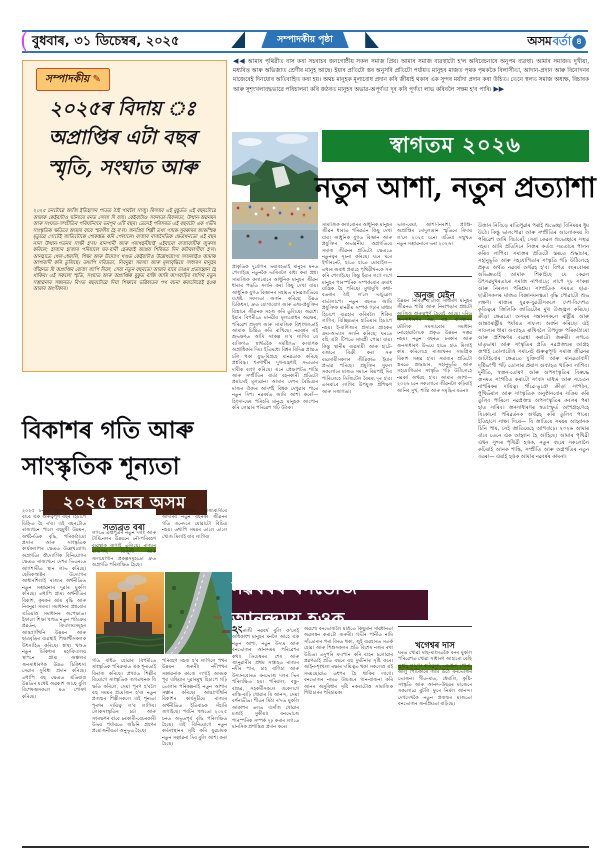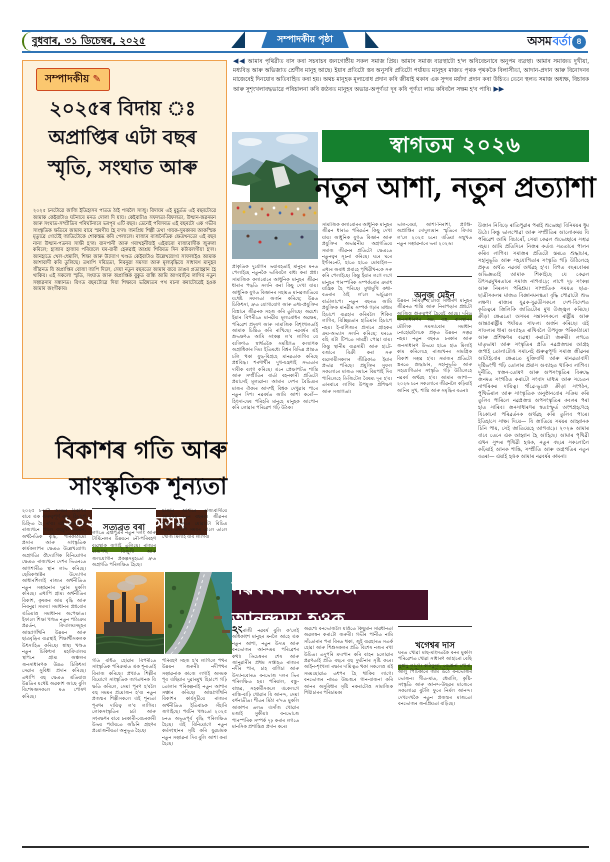--- a/index.html
+++ b/index.html
@@ -3,22 +3,22 @@
 <meta charset="utf-8">
 <style>
   html,body{margin:0;padding:0;background:#ffffff;}
   .page{position:relative;width:610px;height:862px;background:#ffffff;overflow:hidden;
         font-family:"DejaVu Sans",sans-serif;color:#1d1d1d;}
 
   
   .hband{position:absolute;left:22px;top:30px;width:566px;height:19px;
          border-top:2px solid #2f74b5;border-bottom:2px solid #2f74b5;
          display:flex;align-items:center;}
-  .hdate{border-left:2px solid #4d7c0f;border-radius:9px 0 0 9px;
-         padding:1px 10px 1px 8px;font-weight:bold;font-size:10px;color:#101010;text-decoration:underline;}
+  .hdate{border-left:2px solid #d946ef;border-radius:9px 0 0 9px;
+         padding:1px 10px 1px 8px;font-weight:bold;font-size:13px;color:#101010;}
   .ribbon{position:absolute;left:50%;top:-1px;transform:translateX(-50%);
           height:17px;display:flex;align-items:stretch;gap:16px;}
   .wingL{width:14px;background:#0d3c63;clip-path:polygon(100% 0,100% 100%,0 100%);}
   .wingR{width:14px;background:#0d3c63;clip-path:polygon(0 0,100% 100%,0 100%);}
   .rmain{background:#2b74b8;color:#fff;font-weight:bold;font-size:9px;
          display:flex;align-items:center;padding:0 16px;
          clip-path:polygon(7% 0,93% 0,100% 100%,0 100%);}
   .mast{margin-left:auto;display:flex;align-items:center;gap:1px;padding-right:2px;}
   .mast .mb{font-weight:bold;font-size:12px;color:#14141c;letter-spacing:-.3px;}
   .mast .mr{font-weight:bold;font-size:12px;color:#3b82f6;letter-spacing:-.3px;}
@@ -27,22 +27,22 @@
 
   
   .micro{position:absolute;font-size:4.8px;line-height:6.4px;text-align:justify;
          color:#222;overflow:hidden;word-break:break-word;}
   .byline{border-top:1px solid #3a3a3a;border-bottom:5px solid #4d7c0f;
           text-align:center;font-weight:bold;font-size:8.5px;color:#141414;
           padding:12px 0;margin-bottom:10px;background:#fff;}
   .dropcap::first-letter{font-size:11px;font-weight:bold;}
 
   
-  .edbox{position:absolute;left:22px;top:60px;width:205px;height:419px;
-         background:#fdf2dd;border:1px solid #efa14d;box-sizing:border-box;}
+  .edbox{position:absolute;left:22px;top:60px;width:205px;height:312px;
+         background:#fdf2dd;border:1px solid #efa14d;box-sizing:border-box;font-style:italic;}
   .edchip{position:absolute;left:13px;top:7px;background:#fbc76f;border:1px solid #cf4b21;
           border-radius:2px;padding:2px 8px;font-weight:bold;font-size:10.5px;color:#33150a;}
   .edchip .pen{color:#a31d12;font-size:10px;}
   .edhead{position:absolute;left:6px;right:10px;top:33px;text-align:center;
           font-family:"DejaVu Serif",serif;font-weight:800;font-size:19.5px;
           line-height:1.5;color:#14141c;}
   .edbody{left:10px;right:10px;top:146px;bottom:8px;font-size:4.9px;line-height:6.5px;}
 
   
   .quote{position:absolute;left:233px;top:57px;width:356px;height:70px;
@@ -52,21 +52,21 @@
   
   .kicker{position:absolute;left:322px;top:130px;width:267px;height:32px;background:#15802e;
           color:#fff;display:flex;align-items:center;justify-content:center;
           font-family:"DejaVu Serif",serif;font-weight:800;font-size:21px;letter-spacing:1px;}
   .leadhead{position:absolute;left:320px;top:164px;width:270px;height:50px;
             display:flex;align-items:center;justify-content:center;
             font-family:"DejaVu Serif",serif;font-weight:800;font-size:28px;color:#060606;
             letter-spacing:-.5px;white-space:nowrap;}
 
   
-  .devhead{position:absolute;left:22px;top:432px;width:205px;text-align:right;
+  .devhead{position:absolute;left:22px;top:412px;width:205px;text-align:left;
            font-family:"DejaVu Serif",serif;font-weight:800;font-size:23.5px;
            line-height:1.55;color:#0c0c12;}
   .devsub{margin:5px auto 0;width:164px;height:25px;background:#4a2113;color:#fff;
           display:flex;align-items:center;justify-content:center;
           font-family:"DejaVu Serif",serif;font-weight:800;font-size:16.5px;letter-spacing:.5px;}
 
   
   .picbox{position:absolute;left:232px;top:590px;width:196px;height:30px;background:#471129;
           color:#fff;display:flex;align-items:center;justify-content:center;
           font-family:"DejaVu Serif",serif;font-weight:800;font-size:18px;letter-spacing:.5px;}

